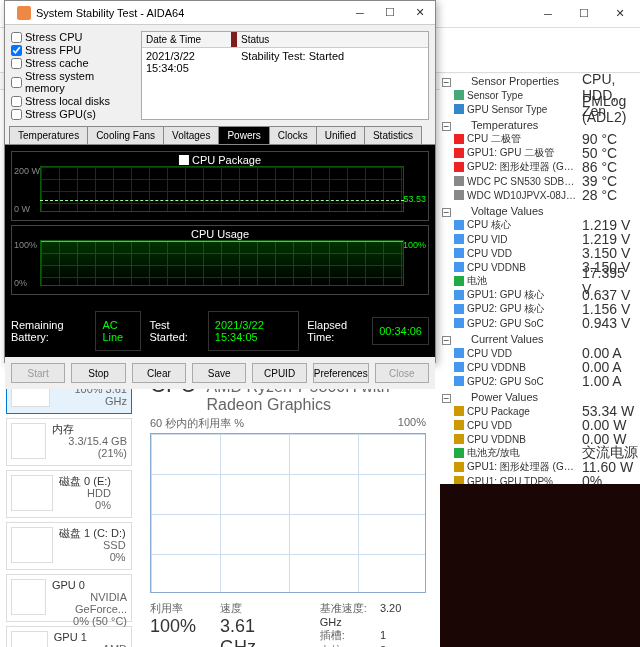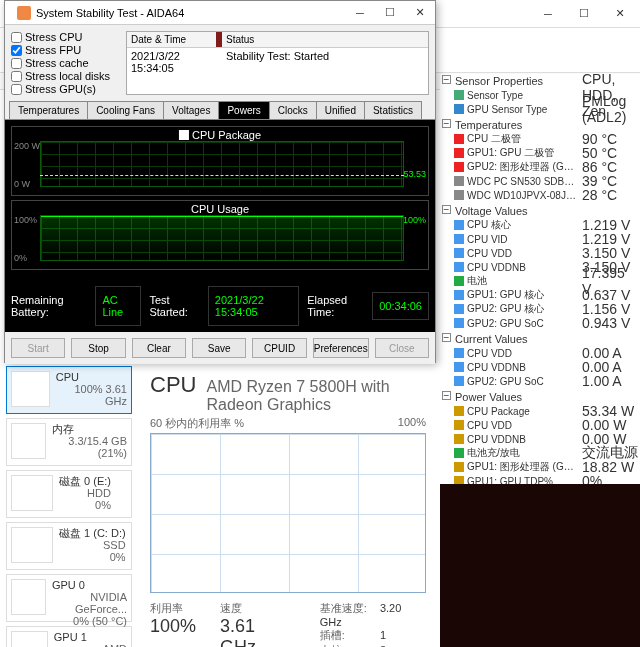--- a/index.html
+++ b/index.html
@@ -8,21 +8,21 @@
 
 .bgwin{position:absolute;left:0;top:0;width:640px;height:647px;background:#fff;}
 .bgwin .titlebar{height:28px;background:#fff;border-bottom:1px solid #ddd;display:flex;align-items:center;justify-content:flex-end;padding-right:2px;}
 .wbtn{width:36px;height:26px;display:flex;align-items:center;justify-content:center;color:#333;}
 .bgmenu{height:22px;display:flex;align-items:center;gap:12px;padding-left:180px;color:#333;font-size:11px;}
 .bgtoolbar{height:22px;display:flex;align-items:center;gap:14px;padding-left:180px;font-size:11px;}
 .bgtoolbar .tbtn{display:flex;align-items:center;gap:3px;color:#0066cc;}
 .bgcols{display:flex;height:18px;border-top:1px solid #ddd;border-bottom:1px solid #ddd;align-items:center;font-size:11px;color:#333;padding-left:445px;gap:100px;background:#fafafa;}
 .sensor-panel{position:absolute;left:440px;top:74px;width:200px;height:410px;background:#fff;overflow:hidden;}
 .sgroup{margin-bottom:2px;}
-.shead{display:flex;align-items:flex-start;gap:4px;padding:1px 2px;color:#333;}
+.shead{display:flex;align-items:flex-end;gap:20px;padding:1px 2px;color:#333;}
 .sq{width:9px;height:9px;border:1px solid #888;display:inline-block;}
 .sq.minus:before{content:"−";font-size:10px;line-height:7px;display:block;text-align:center;}
 .srow{display:flex;align-items:center;padding:0 2px 0 14px;height:14px;color:#333;}
 .srow .sic{width:10px;height:10px;margin-right:3px;}
 .srow .slabel{flex:1;white-space:nowrap;overflow:hidden;text-overflow:ellipsis;font-size:10px;}
 .srow .sval{width:60px;text-align:left;font-size:14px;padding-left:4px;}
 .ic-cpu{background:#4a7;}
 .ic-gpu{background:#38c;}
 .ic-hdd{background:#888;}
 .ic-temp{background:#e22;}
@@ -51,21 +51,21 @@
 .cpu-stats .col{display:flex;flex-direction:column;}
 .cpu-stats .big{font-size:18px;color:#333;font-weight:400;}
 
 
 .aida{position:absolute;left:4px;top:0;width:432px;height:363px;background:#f0f0f0;border:1px solid #888;box-shadow:2px 2px 8px rgba(0,0,0,0.3);}
 .aida .tbar{height:24px;background:#fff;border-bottom:1px solid #ccc;display:flex;align-items:center;padding-left:12px;}
 .aida .tbar .ticon{width:14px;height:14px;background:#e84;border-radius:2px;margin-right:5px;}
 .aida .tbar .ttitle{flex:1;font-size:11px;}
 .aida .tbar .wbtn{width:30px;height:22px;}
 
-.aida .top{display:flex;padding:6px;gap:5px;}
+.aida .top{display:flex;padding:6px;gap:20px;}
 .stress-opts{width:110px;display:flex;flex-direction:column;gap:1px;}
 .stress-opts label{display:flex;align-items:center;gap:3px;font-size:10px;}
 .stress-opts input{width:11px;height:11px;}
 .log-box{flex:1;border:1px solid #aaa;background:#fff;}
 .log-head{display:flex;background:#f4f4f4;border-bottom:1px solid #ccc;}
 .log-head div{padding:2px 4px;font-size:10px;}
 .log-head .c1{width:95px;border-right:6px solid #7f1d1d;}
 .log-row{display:flex;font-size:10px;}
 .log-row div{padding:2px 4px;}
 .log-row .c1{width:95px;}
@@ -259,21 +259,21 @@
           <span class="sval">0.00 W</span>
         </div>
         <div class="srow">
           <span class="sic ic-bat"></span>
           <span class="slabel">电池充/放电</span>
           <span class="sval">交流电源</span>
         </div>
         <div class="srow">
           <span class="sic ic-pow"></span>
           <span class="slabel">GPU1: 图形处理器 (GPU)</span>
-          <span class="sval">18.82 W</span>
+          <span class="sval">11.60 W</span>
         </div>
         <div class="srow">
           <span class="sic ic-pow"></span>
           <span class="slabel">GPU1: GPU TDP%</span>
           <span class="sval">0%</span>
         </div>
       </div>
     </div>
   <div class="bgdark"></div>
 </div>
@@ -371,20 +371,24 @@
           <input type="checkbox" style="">
           <span>Stress CPU</span>
         </label>
         <label>
           <input type="checkbox" checked="" style="">
           <span>Stress FPU</span>
         </label>
         <label>
           <input type="checkbox" style="">
           <span>Stress cache</span>
+        </label>
+        <label>
+          <input type="checkbox" style="">
+          <span>Stress system memory</span>
         </label>
         <label>
           <input type="checkbox" style="">
           <span>Stress local disks</span>
         </label>
         <label>
           <input type="checkbox" style="">
           <span>Stress GPU(s)</span>
         </label>
       </div>

